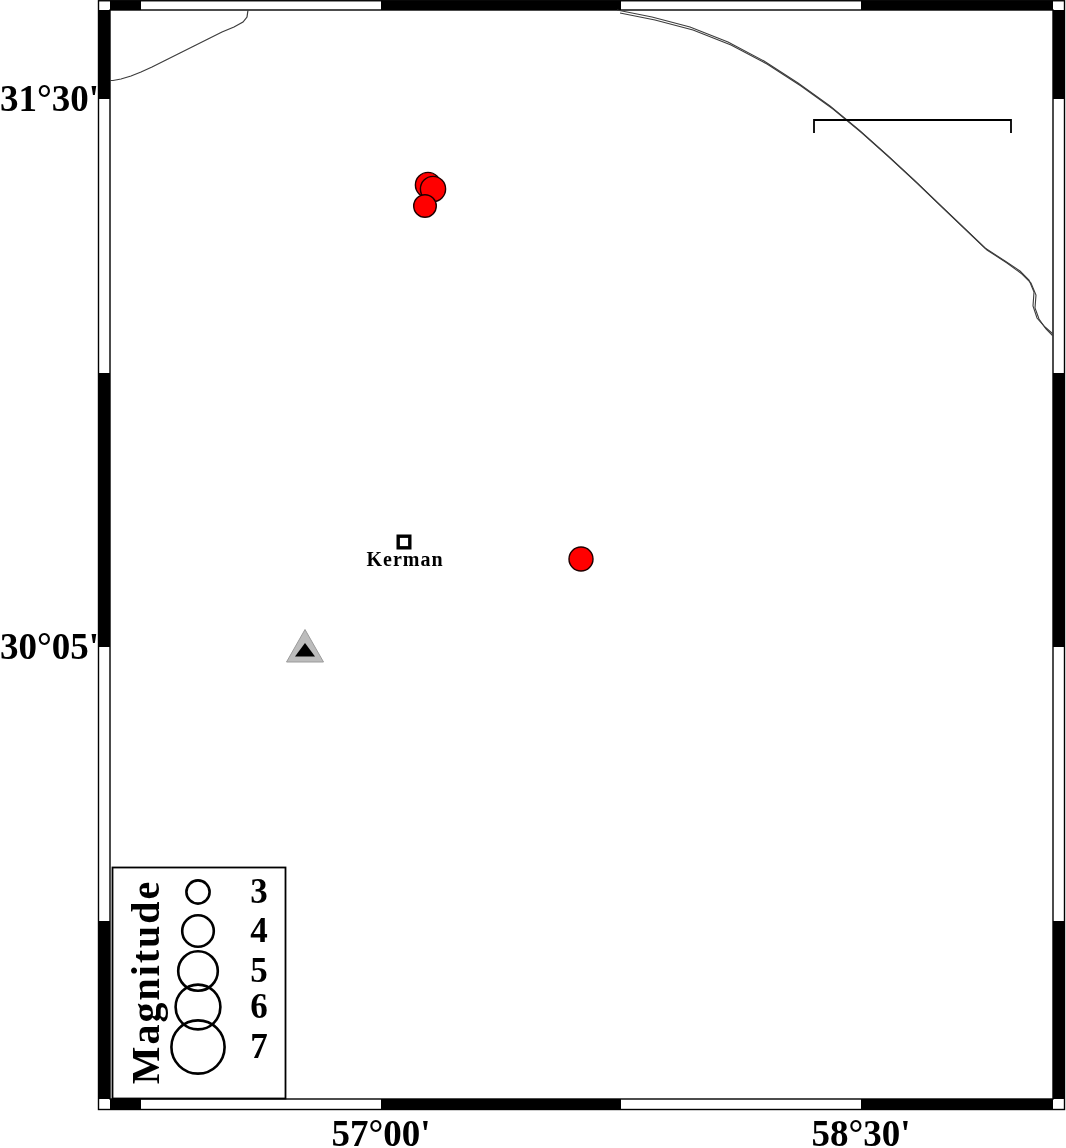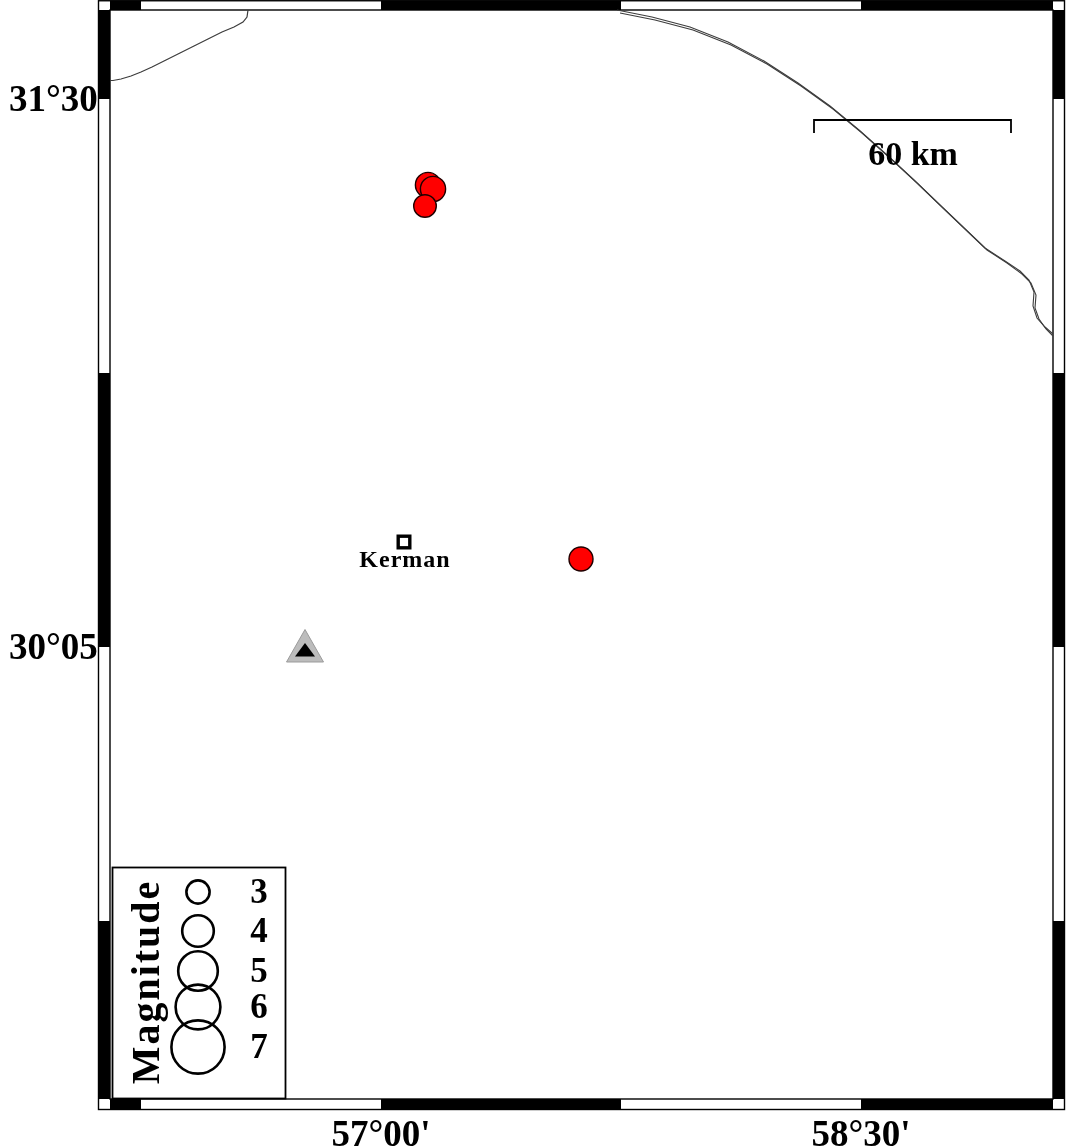--- a/index.html
+++ b/index.html
@@ -11,39 +11,39 @@
     overflow:hidden;
   }
   svg.map-canvas{position:absolute;left:0;top:0;}
   .lbl{
     position:absolute;
     color:#000;
     font-weight:bold;
     white-space:nowrap;
   }
   .tick-left{
-    left:9px;width:88px;text-align:center;
+    left:0;width:88px;text-align:center;
     font-size:37px;line-height:44px;
   }
   .tick-left.t0{top:77px;}
   .tick-left.t1{top:625px;}
   .tick-bottom{
     width:160px;text-align:center;
     font-size:37px;line-height:44px;
     top:1112px;
   }
   .tick-bottom.b0{left:301px;}
   .tick-bottom.b1{left:781px;}
   .scalebar-label{
     left:833px;top:135px;width:160px;text-align:center;
     font-size:34px;line-height:38px;
   }
   .city-label{
     left:345px;top:546px;width:120px;text-align:center;
-    font-size:24px;line-height:26px;letter-spacing:1px;
+    font-size:20px;line-height:26px;letter-spacing:1px;
   }
   .legend-title{
     left:26px;top:962px;width:240px;height:40px;
     text-align:center;font-size:40px;line-height:40px;letter-spacing:2px;
     transform:rotate(-90deg);transform-origin:center center;
   }
   .legend-num{
     left:229px;width:60px;text-align:center;
     font-size:35px;line-height:42px;
   }
@@ -104,21 +104,20 @@
         <circle cx="198" cy="1007" r="22.4" fill="none" stroke="#000" stroke-width="2.6"></circle>
         <circle cx="198" cy="1047" r="26.6" fill="none" stroke="#000" stroke-width="2.6"></circle>
       </g>
   </svg>
 
   <div class="lbl tick-left t0">31°30'</div>
   <div class="lbl tick-left t1">30°05'</div>
   <div class="lbl tick-bottom b0">57°00'</div>
   <div class="lbl tick-bottom b1">58°30'</div>
 
-  <div class="lbl scalebar-label">60 km</div>
 
   <div class="lbl city-label">Kerman</div>
 
   <div class="lbl legend-title">Magnitude</div>
   <div class="lbl legend-num n0">3</div>
   <div class="lbl legend-num n1">4</div>
   <div class="lbl legend-num n2">5</div>
   <div class="lbl legend-num n3">6</div>
   <div class="lbl legend-num n4">7</div>
 

